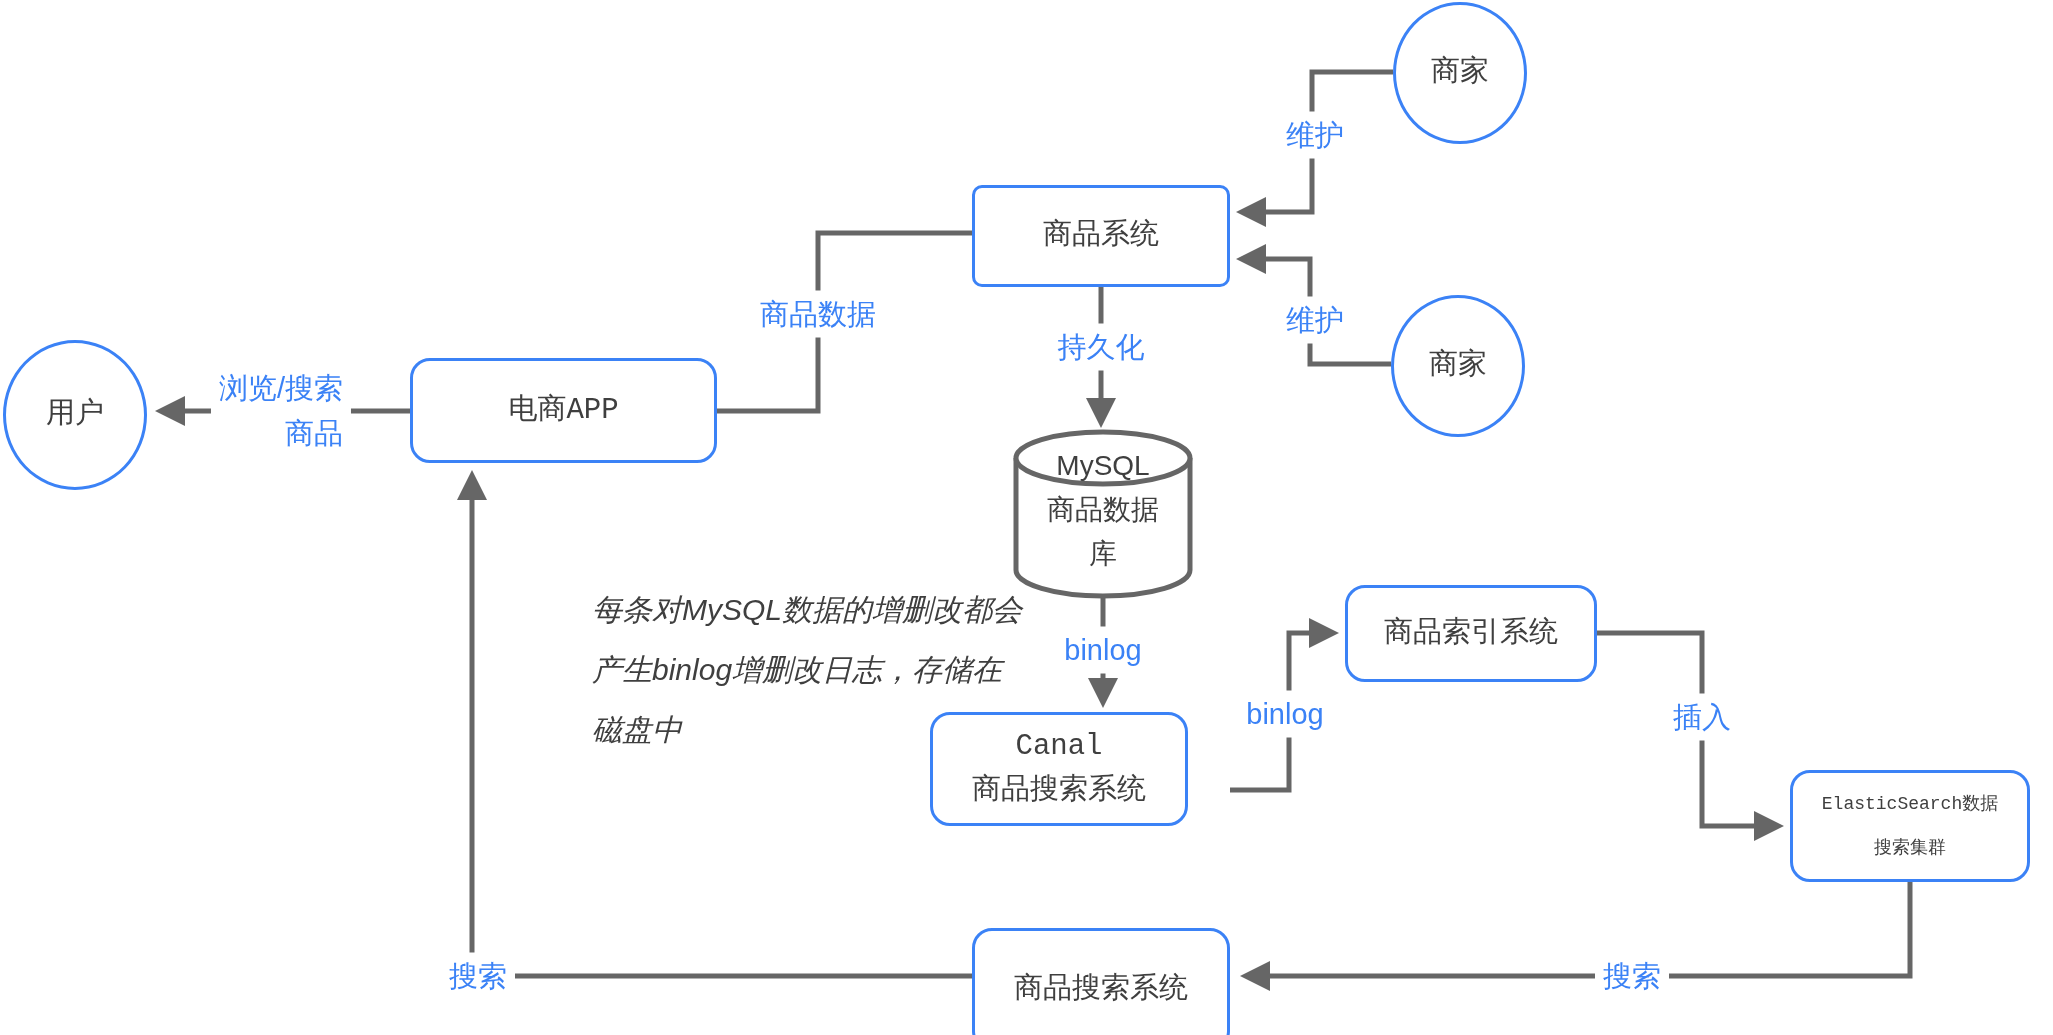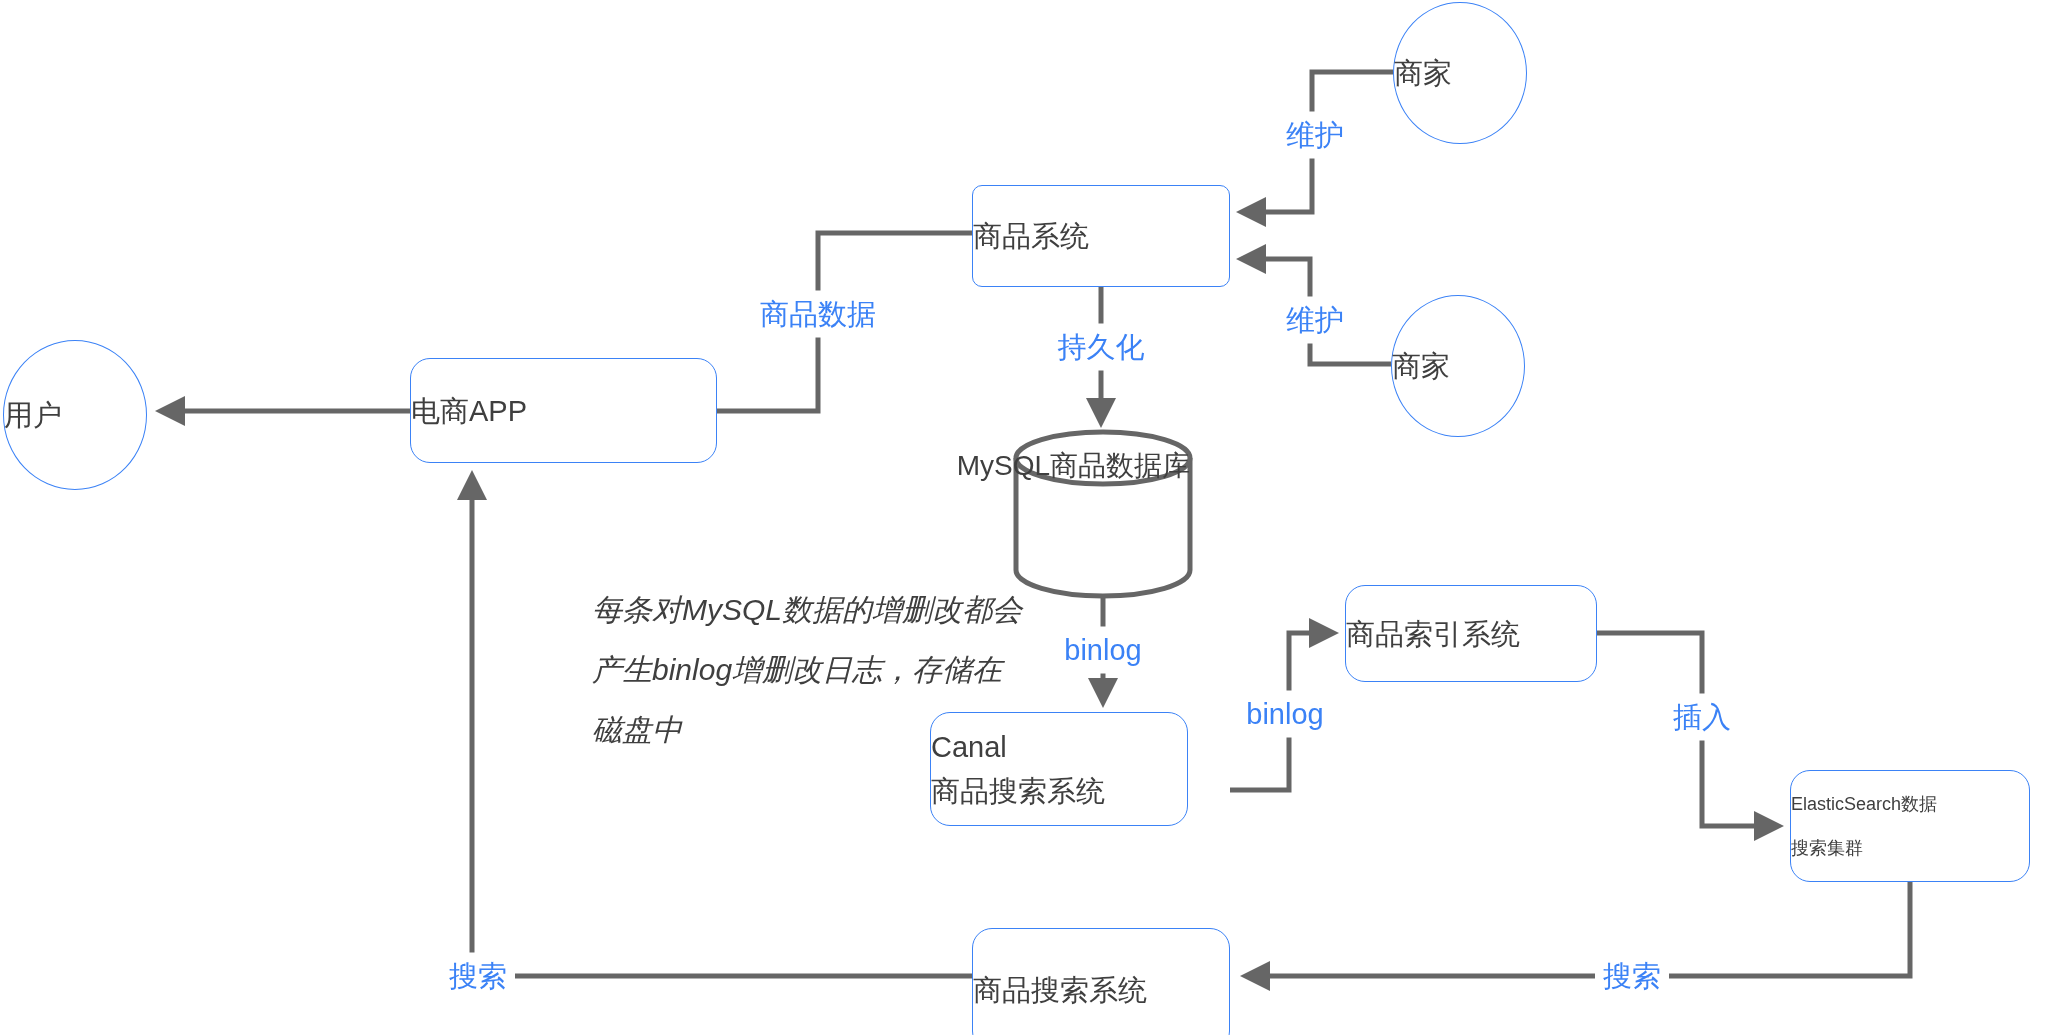--- a/index.html
+++ b/index.html
@@ -18,40 +18,41 @@
   .edges-svg {
     position: absolute;
     left: 0;
     top: 0;
     z-index: 1;
   }
   .node {
     position: absolute;
     display: flex;
     flex-direction: column;
-    align-items: flex-start;
+    align-items: center;
     justify-content: center;
     box-sizing: border-box;
     background: #ffffff;
-    border: 1px solid #3b82f6;
+    border: 3px solid #3b82f6;
     border-radius: 20px;
     color: #3f3f3f;
     font-size: 29px;
     line-height: 44px;
     text-align: center;
     z-index: 2;
     white-space: nowrap;
+    font-family: Liberation Mono, monospace;
   }
   .ellipse {
     border-radius: 50%;
   }
   .cyl-text {
     position: absolute;
     display: flex;
-    flex-direction: row;
+    flex-direction: column;
     align-items: center;
     justify-content: flex-end;
     color: #3f3f3f;
     font-size: 28px;
     line-height: 44px;
     text-align: center;
     z-index: 2;
     white-space: nowrap;
   }
   .edge-label {
@@ -165,20 +166,24 @@
   <div class="node" style="left:972px; top:928px; width:258px; height:123px;">
     <span>商品搜索系统</span>
   </div>
 
   <div class="edge-label" style="left:1315px; top:135px;">维护</div>
 
   <div class="edge-label" style="left:1315px; top:320px;">维护</div>
 
   <div class="edge-label" style="left:818px; top:314px;">商品数据</div>
 
+  <div class="edge-label" style="left:281px; top:411px;">
+    <span style="display:block;">浏览/搜索</span>
+    <span style="display:block;">商品</span>
+  </div>
 
   <div class="edge-label" style="left:1101px; top:347px;">持久化</div>
 
   <div class="edge-label" style="left:1103px; top:650px;">binlog</div>
 
   <div class="edge-label" style="left:1285px; top:714px;">binlog</div>
 
   <div class="edge-label" style="left:1702px; top:717px;">插入</div>
 
   <div class="edge-label" style="left:478px; top:976px;">搜索</div>

